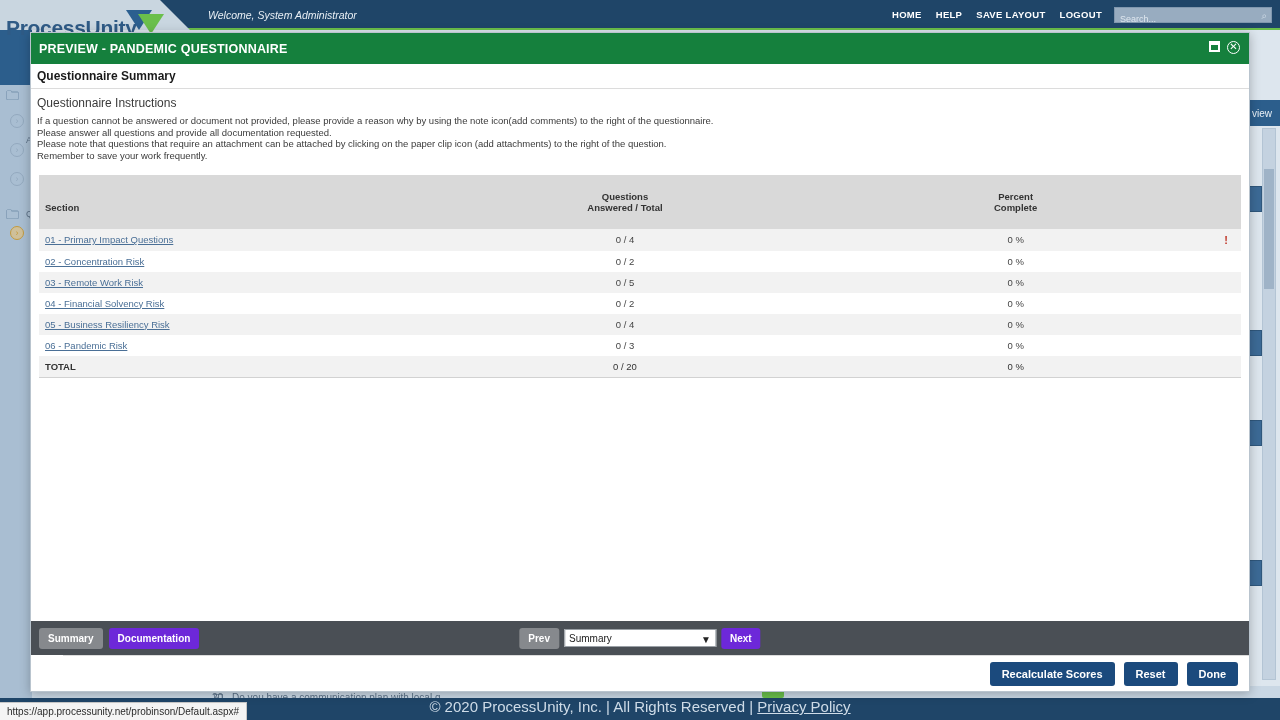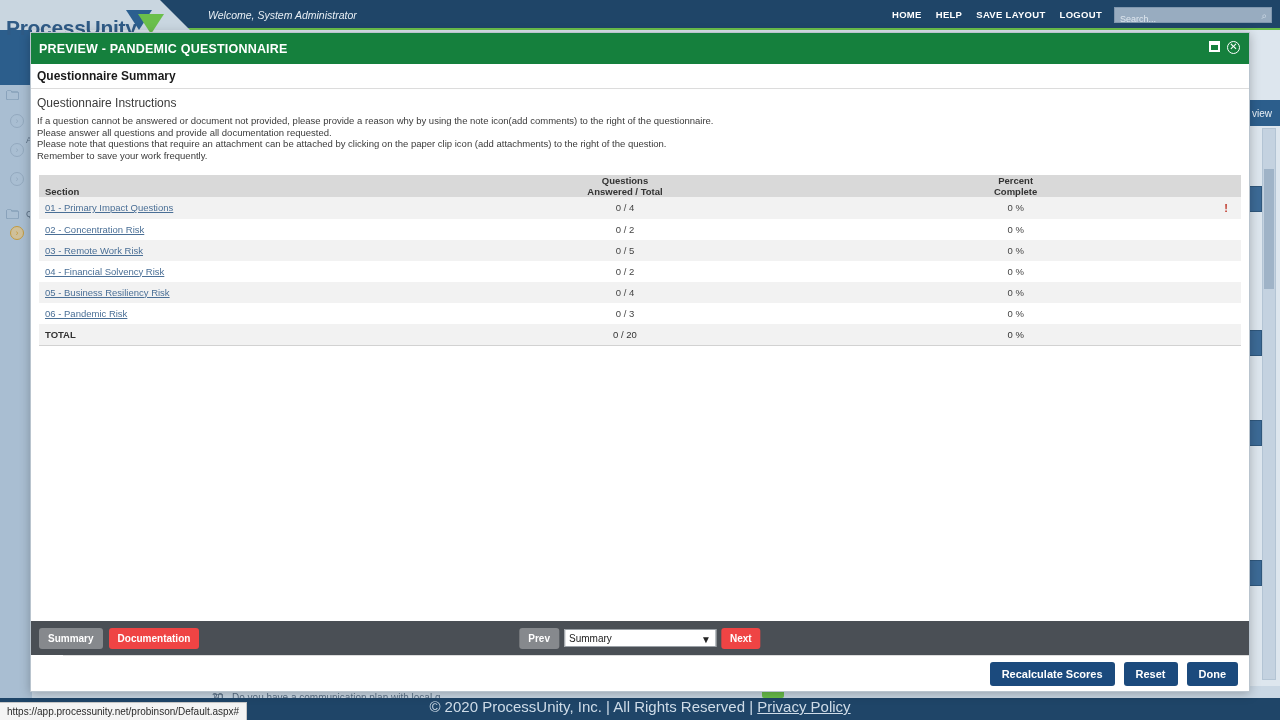--- a/index.html
+++ b/index.html
@@ -178,21 +178,21 @@
   .section-head h2 { font-size: 12px; font-weight: bold; color: #1a1a1a; }
 
   .instructions { padding: 7px 6px 4px 6px; }
   .instructions h3 { font-size: 12px; font-weight: normal; color: #3a3a3a; margin-bottom: 5px; }
   .instructions p { font-size: 9.5px; color: #3a3a3a; line-height: 1.23; }
 
   .tbl-wrap { margin: 9px 8px 0 8px; border-bottom: 1px solid #d2d2d2; }
   table { width: 100%; border-collapse: collapse; table-layout: fixed; }
   thead th {
     background: #d9d9d9; font-size: 9.5px; font-weight: bold; color: #333333;
-    padding: 0 6px; vertical-align: bottom;
+    padding: 16px 6px; vertical-align: bottom;
   }
   thead th.c-section { text-align: left; }
   thead th.c-num, thead th.c-pct { text-align: center; }
   thead th.c-flag { width: 30px; }
   tbody td { font-size: 9.5px; padding: 5px 6px; color: #444444; }
   tbody tr.odd { background: #f2f2f2; }
   tbody tr.even { background: #ffffff; }
   tbody td.c-section a {
     color: #4a6f96; text-decoration: underline; font-size: 9.5px; cursor: pointer;
   }
@@ -204,21 +204,21 @@
   .modal-toolbar {
     position: absolute; left: 0; right: 0; bottom: 36px; height: 34px;
     background: #4a4f55; display: flex; align-items: center; padding: 0 8px;
   }
   .btn {
     font-family: "Liberation Sans", sans-serif; font-size: 10px; font-weight: bold;
     color: #ffffff; border: 0; border-radius: 3px; padding: 5px 9px; cursor: pointer;
     white-space: nowrap;
   }
   .btn-gray { background: #86898d; }
-  .btn-green { background: #ef4444; }
+  .btn-green { background: #6d28d9; }
   .toolbar-left { display: flex; gap: 6px; }
   .toolbar-right {
     position: absolute; left: 50%; transform: translateX(-50%);
     display: flex; align-items: center; gap: 5px;
   }
   .sel-wrap {
     position: relative; width: 152px; height: 18px;
     background: #ffffff; border: 1px solid #9aa0a6;
     display: flex; align-items: center; padding-left: 4px;
   }

